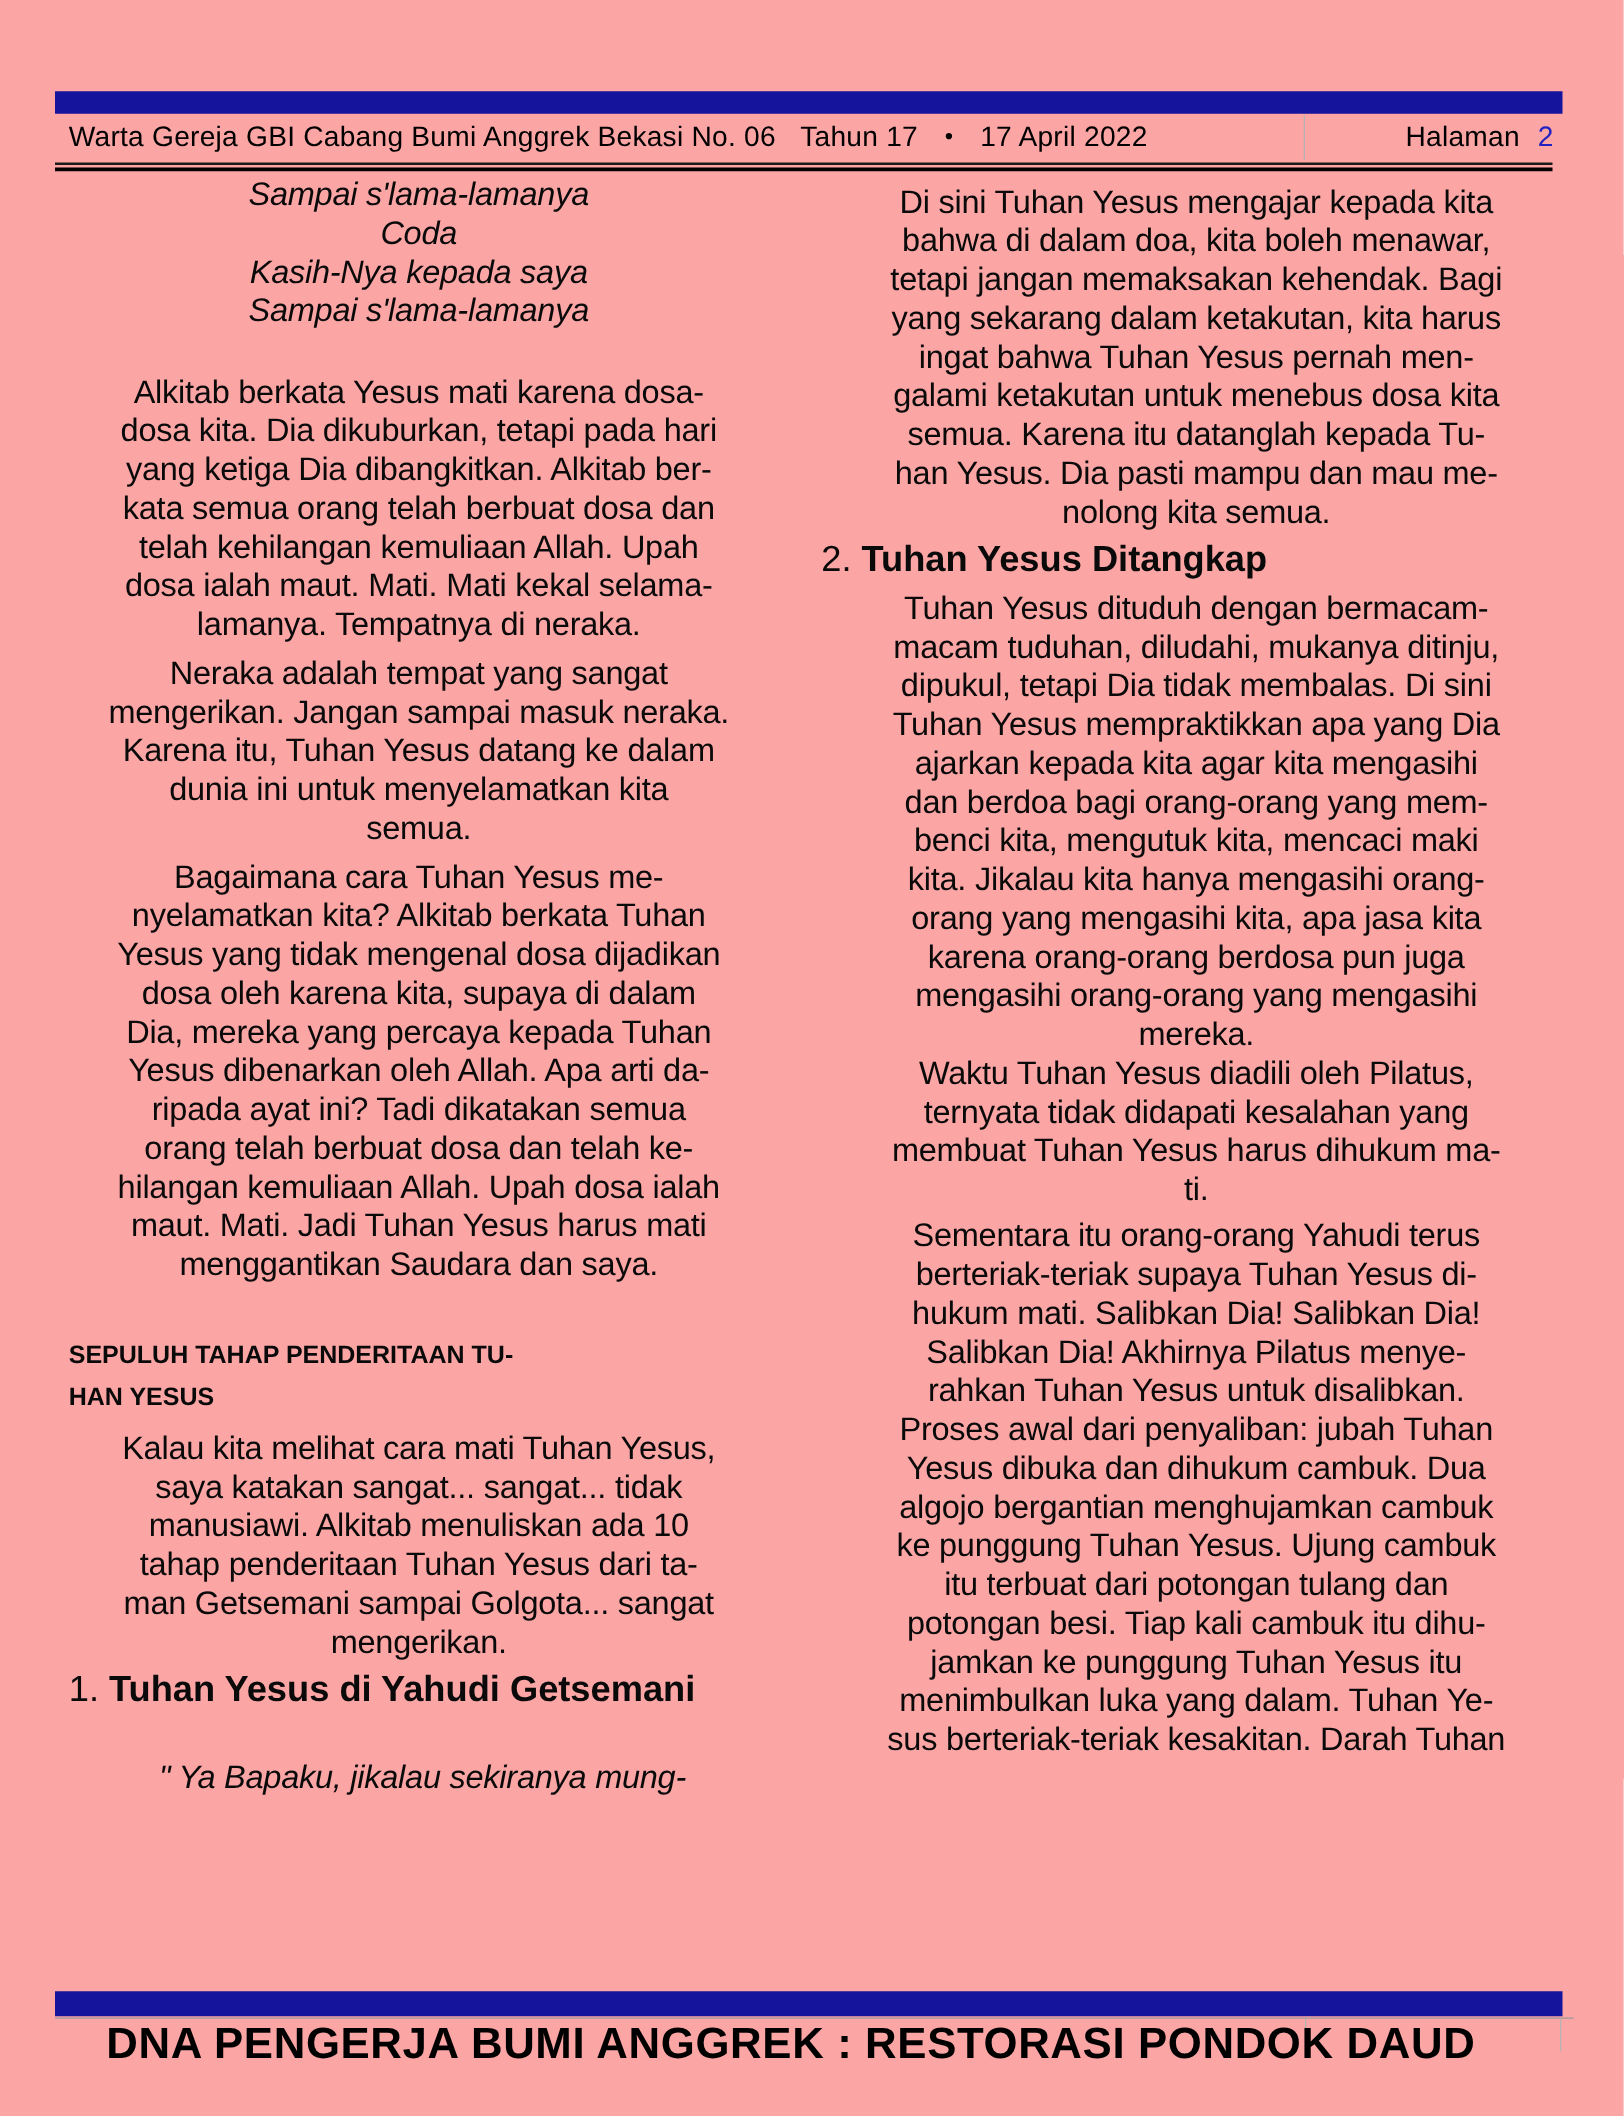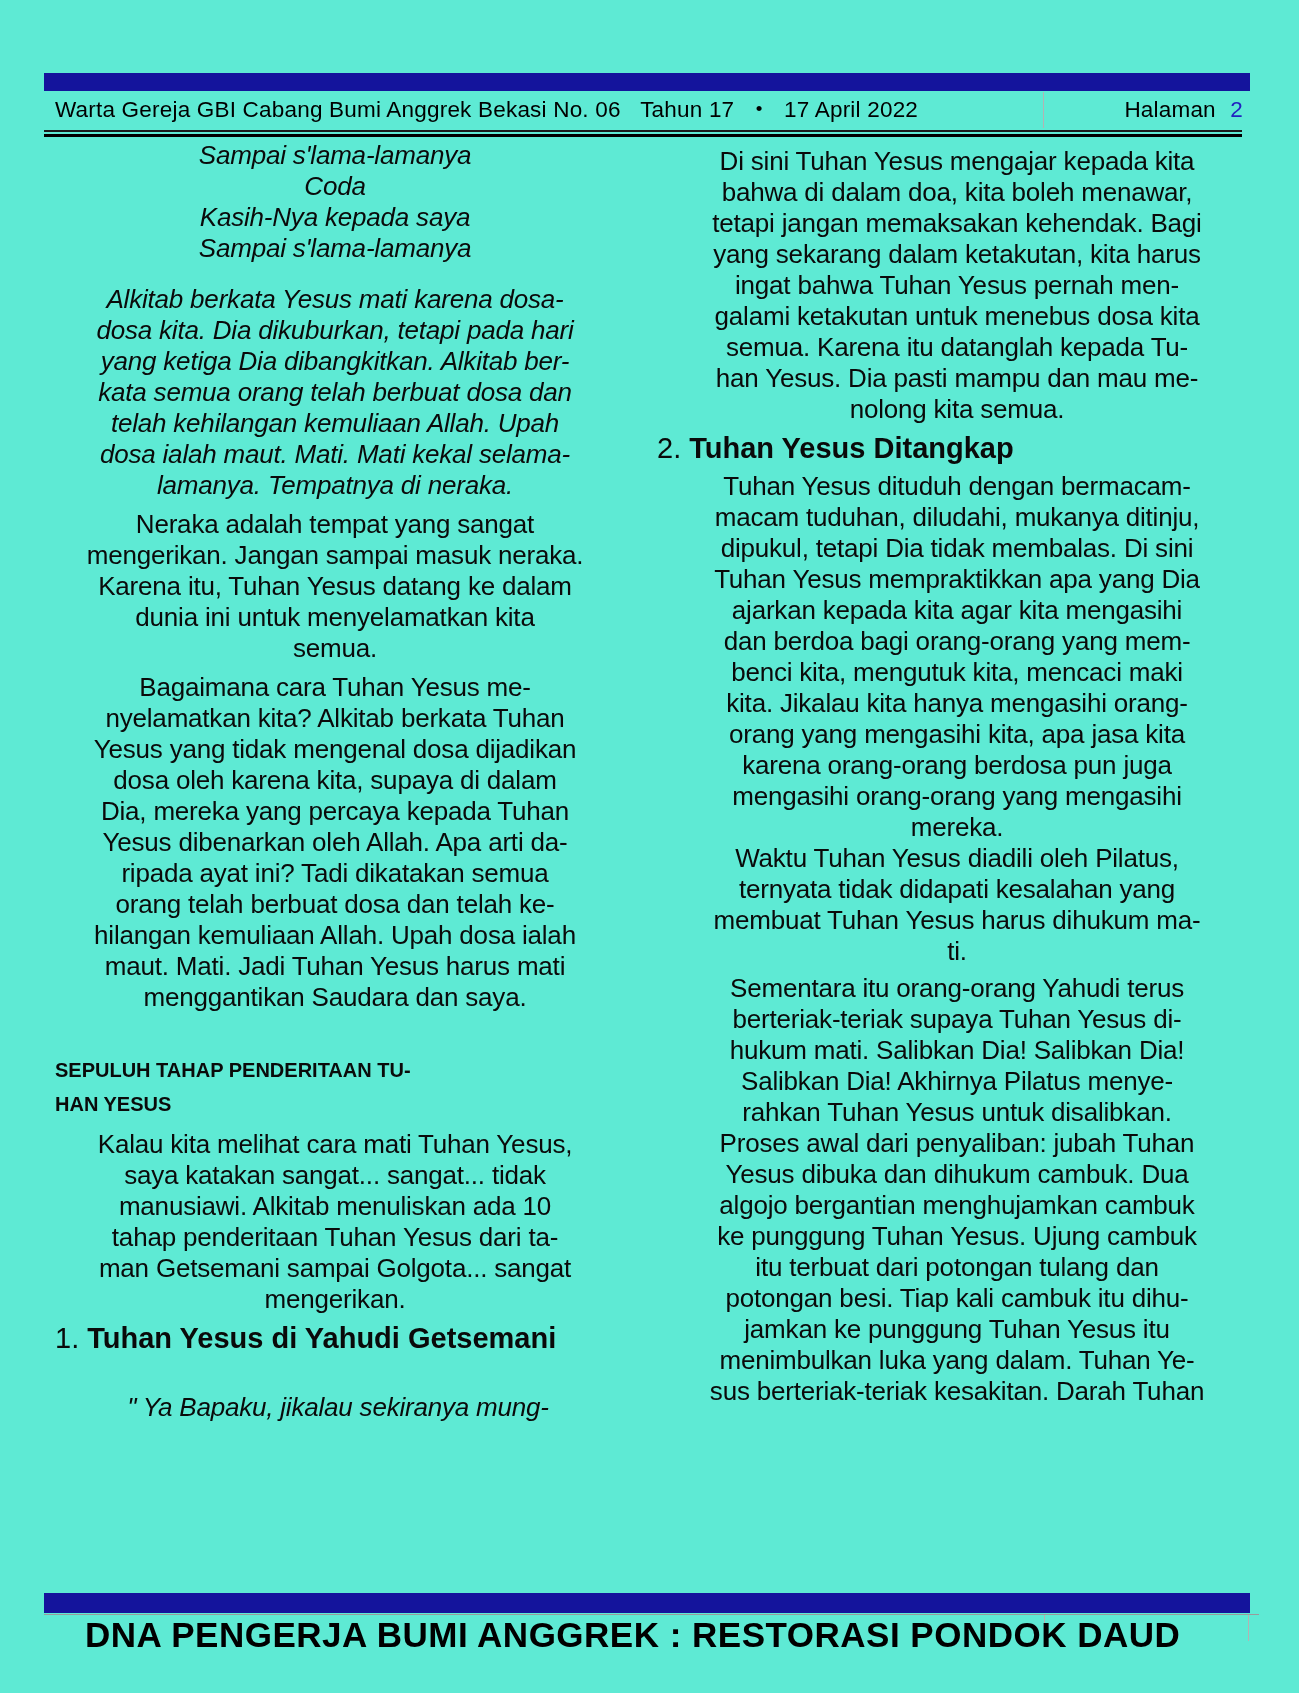--- a/index.html
+++ b/index.html
@@ -1,19 +1,19 @@
 <!DOCTYPE html>
 <html><head>
 <meta charset="utf-8">
 <style>
   html,body{margin:0;padding:0;background:#ffffff;}
   .page{
     position:relative;
     width:1299px;height:1693px;
-    background:#5eead4;
+    background:#fca5a5;
     font-family:"Liberation Sans","DejaVu Sans",sans-serif;
     color:#0a0a0a;
     overflow:hidden;
   }
   
   .top-bar{position:absolute;left:44px;top:73px;width:1206px;height:18px;background:#14149C;}
   .header-row{
     position:absolute;left:55px;top:95px;width:1188px;
     display:flex;justify-content:space-between;align-items:baseline;
     font-size:22.5px;line-height:30px;letter-spacing:0.2px;color:#000;
@@ -29,21 +29,21 @@
   .vtick{position:absolute;width:1px;background:#b3b3b3;}
   .vtick-header{left:1043px;top:92px;height:36px;}
   
   .col{position:absolute;top:140px;font-size:26px;line-height:31px;letter-spacing:-0.2px;}
   .col-left{left:55px;width:560px;}
   .col-right{left:657px;width:600px;}
   .block{white-space:pre-line;margin:0;text-align:center;}
   .it{font-style:italic;}
   .mt8{margin-top:8px;}
   .mt6{margin-top:6px;}
-  .mt30{margin-top:20px;font-style:italic;}
+  .mt30{margin-top:34px;}
   .caps-heading{
     font-weight:bold;font-size:20px;line-height:34px;
     margin-top:40px;margin-bottom:8px;white-space:pre-line;letter-spacing:0;
   }
   .num-heading{font-size:29px;line-height:34px;margin:6px 0;letter-spacing:0;}
   .num-heading .num{font-weight:normal;}
   .num-heading .title{font-weight:bold;}
   .quote-tail{padding-left:6px;}
   
   .footer-bar{position:absolute;left:44px;top:1593px;width:1206px;height:20px;background:#14149C;}

